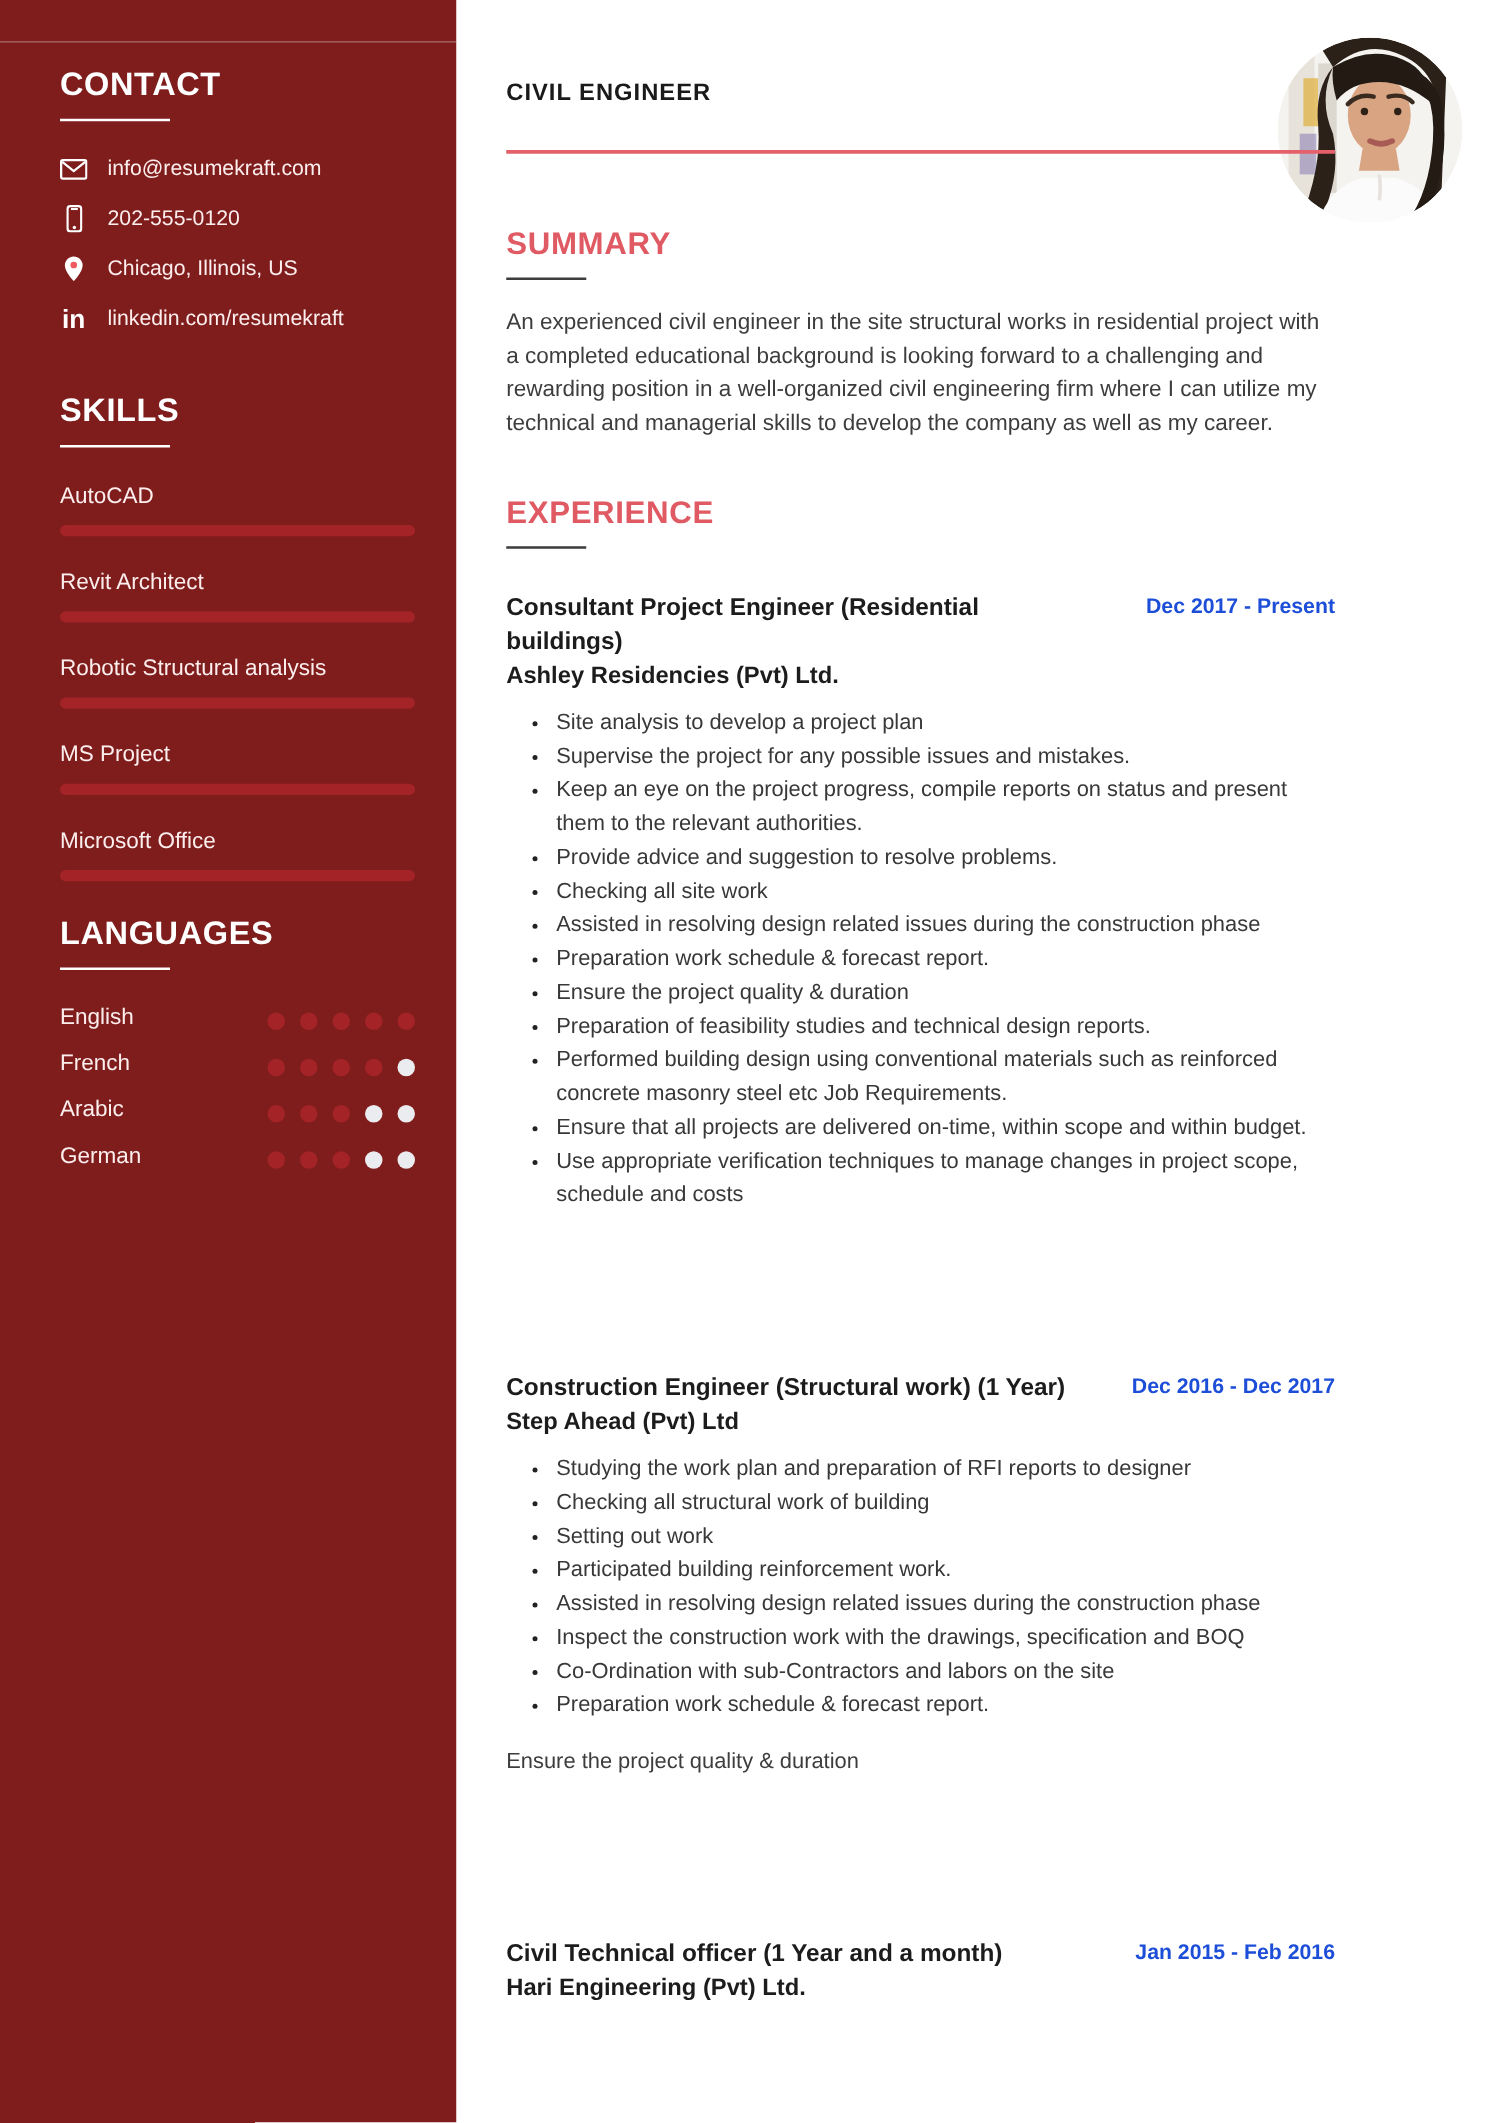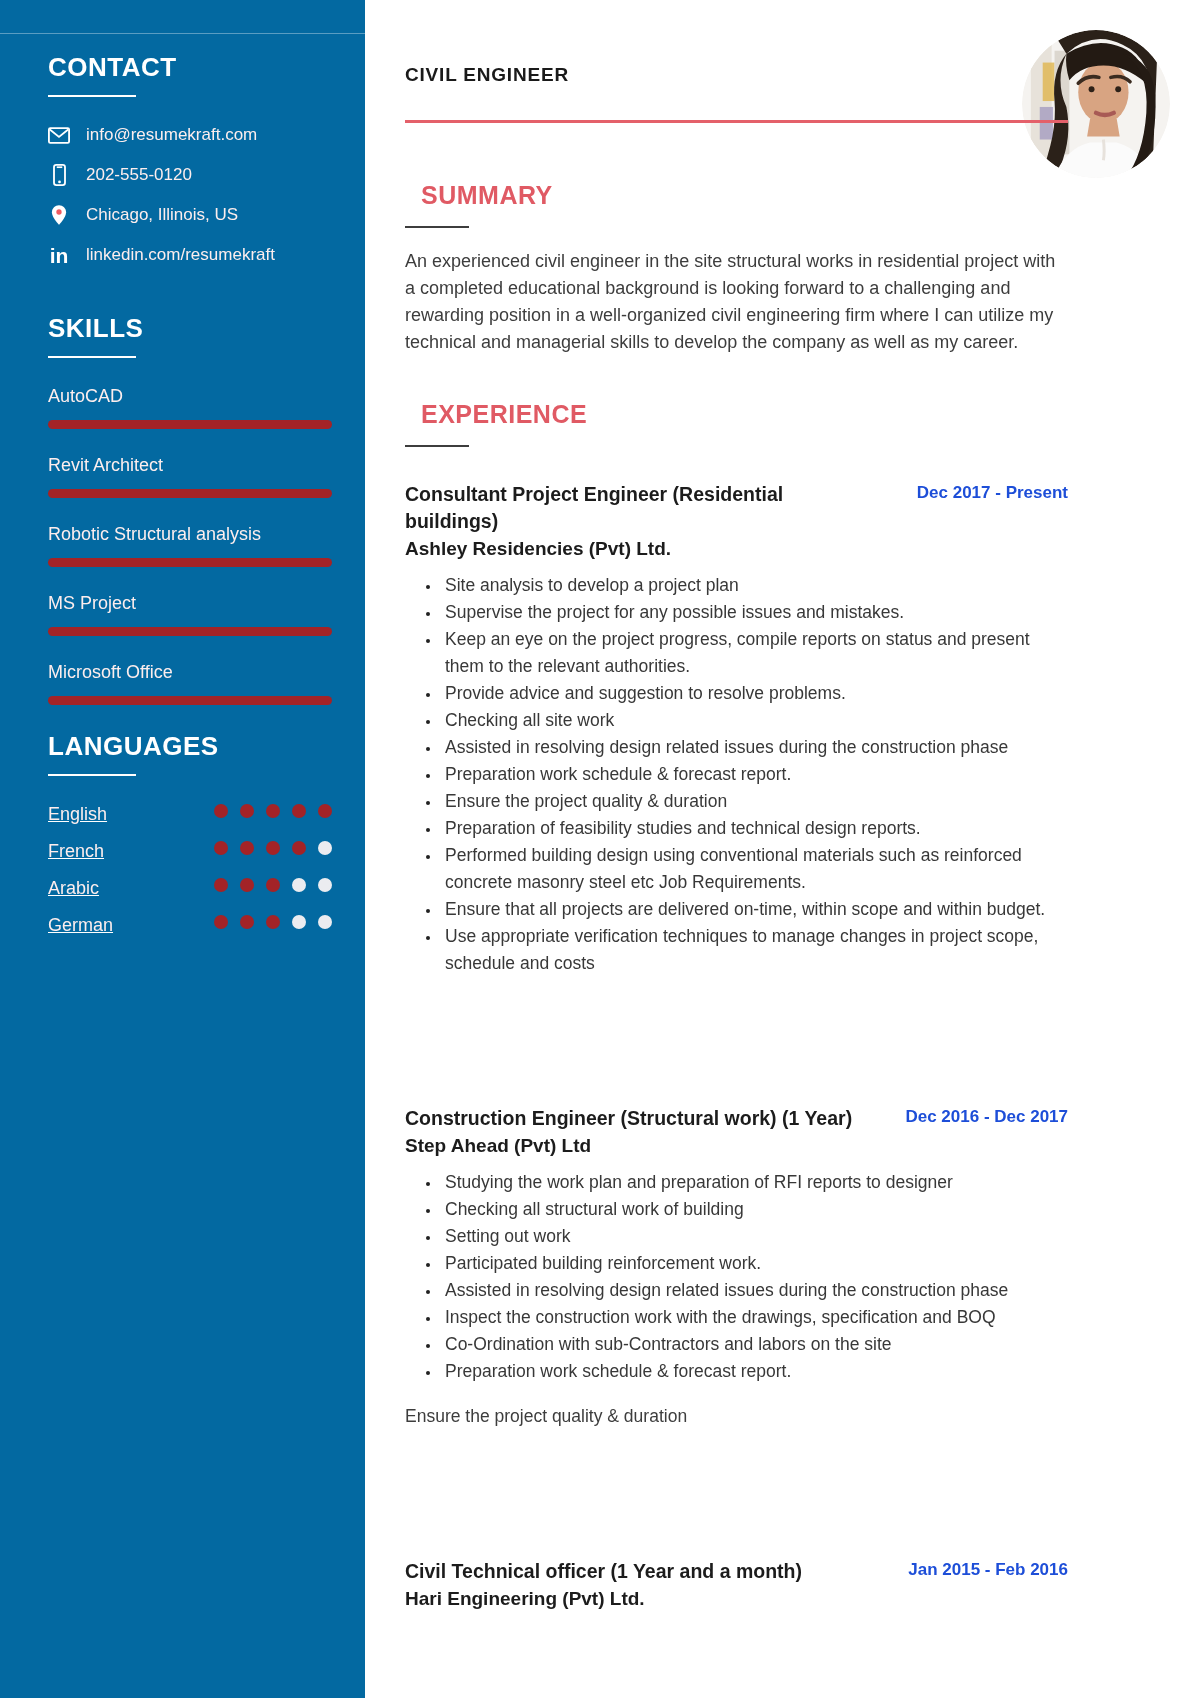--- a/index.html
+++ b/index.html
@@ -7,21 +7,21 @@
     width:1200px;height:1698px;position:relative;overflow:hidden;
     background:#ffffff;
     font-family:"Liberation Sans","DejaVu Sans",sans-serif;
     -webkit-font-smoothing:antialiased;
   }
   .page{position:relative;width:1200px;height:1698px;}
 
   
   .sidebar{
     position:absolute;left:0;top:0;width:365px;height:1698px;
-    background:#0369a1;color:#fff;box-sizing:border-box;
+    background:#7f1d1d;color:#fff;box-sizing:border-box;
     padding:52px 33px 40px 48px;
   }
   .sidebar::before{
     content:"";position:absolute;left:0;top:33px;width:100%;height:1px;
     background:rgba(255,255,255,.35);
   }
   .side-h2{
     font-size:26px;font-weight:700;letter-spacing:.5px;margin:0;color:#ffffff;
   }
   .side-rule{width:88px;height:2px;background:#ffffff;margin-top:12px;}
@@ -33,42 +33,42 @@
   .c-text{font-size:17px;color:#fdeeee;}
 
   .skills-sec{margin-top:46px;}
   .skills-list{list-style:none;margin:28px 0 0 0;padding:0;}
   .skill{margin-bottom:26px;}
   .skill-label{font-size:18px;color:#fdeeee;display:block;margin-bottom:13px;}
   .skill-bar{width:100%;height:9px;border-radius:5px;background:#a32327;}
 
   .lang-sec{}
   .lang-list{list-style:none;margin:28px 0 0 0;padding:0;}
-  .lang{display:flex;align-items:flex-start;justify-content:space-between;margin-bottom:17px;height:20px;text-decoration:underline;}
+  .lang{display:flex;align-items:flex-end;justify-content:space-between;margin-bottom:17px;height:20px;}
   .lang-label{font-size:18px;color:#fdeeee;}
   .dots{display:flex;gap:12px;}
   .dot{width:14px;height:14px;border-radius:50%;background:#a32327;}
   .dot.off{background:#ebecf0;}
 
   
   .main{
     position:relative;margin-left:365px;box-sizing:border-box;
     padding:46px 132px 0 40px;
   }
   .name{font-size:41px;font-weight:700;color:#141414;margin:0;letter-spacing:.2px;}
   .person-title{font-size:19px;font-weight:700;color:#1a1a1a;letter-spacing:.8px;margin-top:18px;}
   .red-rule{height:3px;background:#e4606a;margin-top:34px;}
 
   .photo{
     position:absolute;top:30px;right:30px;width:148px;height:148px;border-radius:50%;
     overflow:hidden;
   }
   .photo svg{display:block;width:100%;height:100%;}
 
-  .sec-h2{font-size:25px;font-weight:700;color:#e05a64;letter-spacing:.5px;margin:16px;}
+  .sec-h2{font-size:25px;font-weight:700;color:#e05a64;letter-spacing:.5px;margin:0;}
   .sec-rule{width:64px;height:2px;background:#3d3d3d;margin-top:12px;}
   .summary-sec{margin-top:58px;}
   .summary-text{
     margin:20px 0 0 0;font-size:18px;line-height:27px;color:#3d3d3d;
   }
   .exp-sec{margin-top:44px;}
 
   .job{margin-top:34px;}
   .job + .job{margin-top:128px;}
   .job-head{display:flex;justify-content:space-between;align-items:flex-start;}

